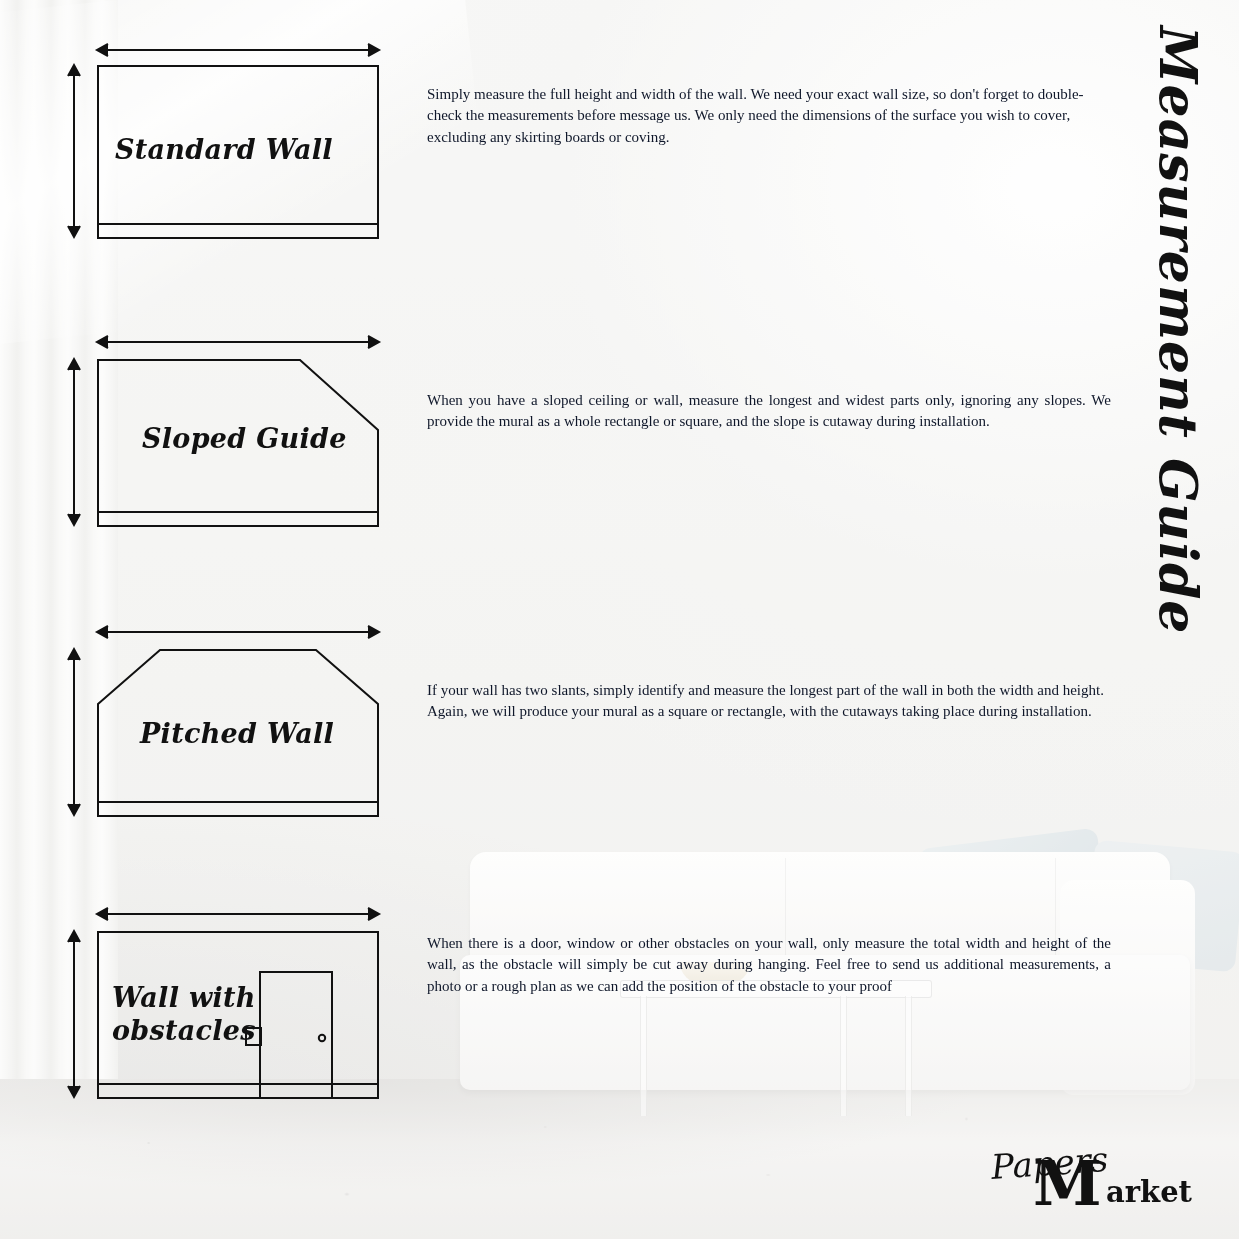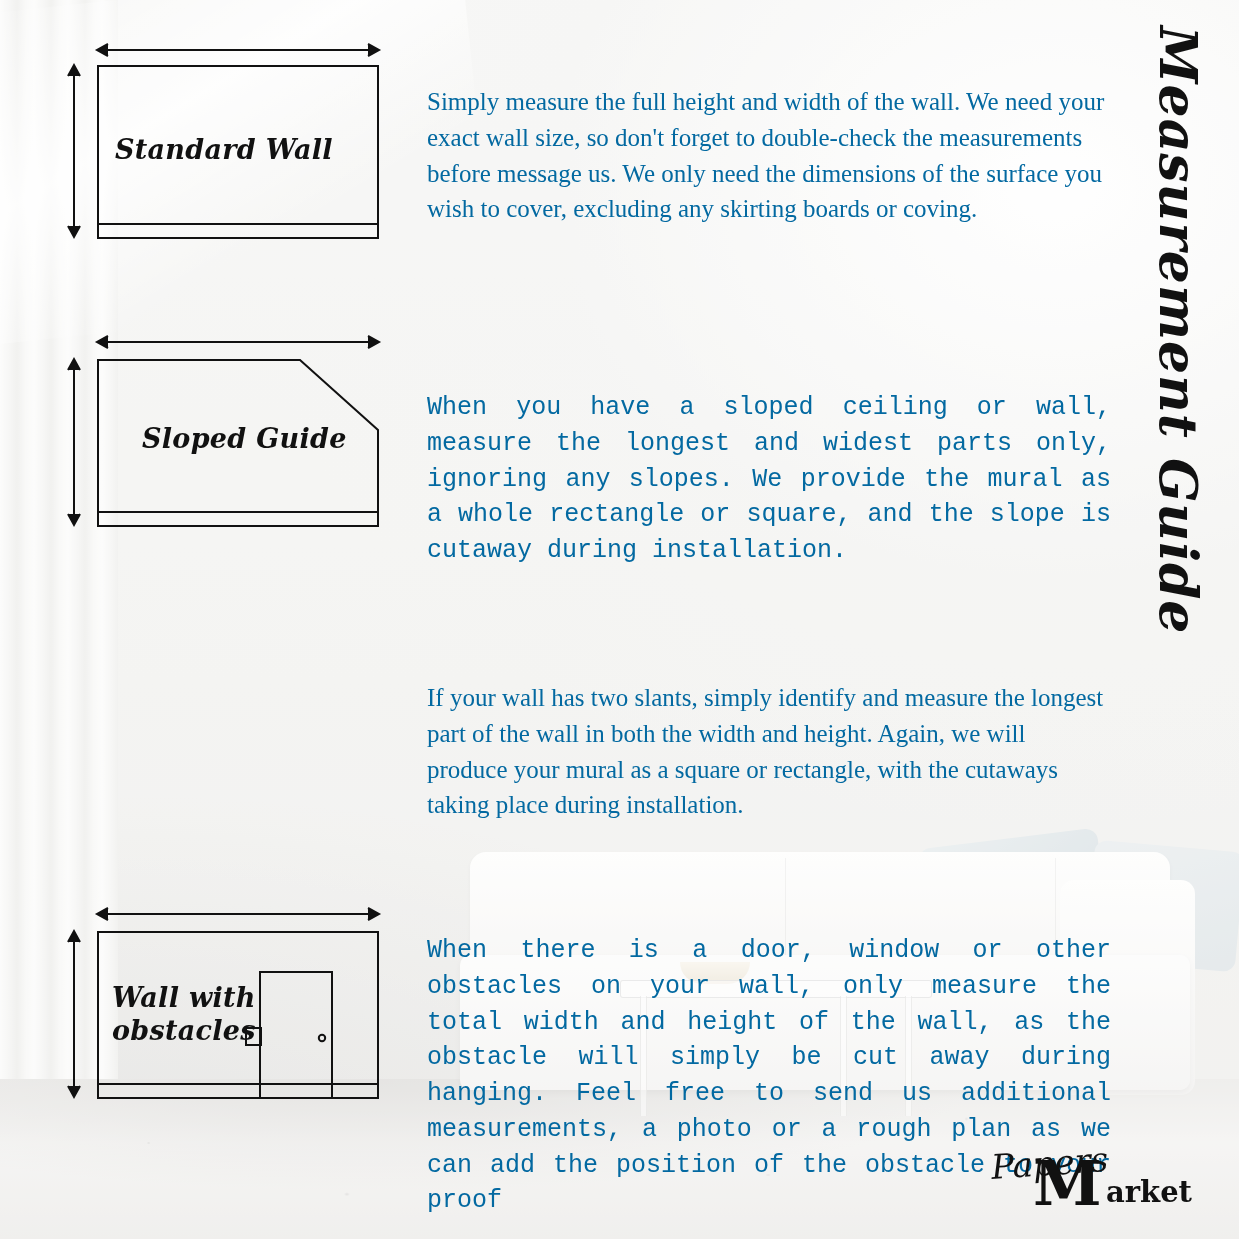--- a/index.html
+++ b/index.html
@@ -154,26 +154,26 @@
     color: #111;
     letter-spacing: 0.3px;
     line-height: 1.22;
     white-space: pre-line;
   }
 
   
   .para {
     position: absolute;
     font-family: "Liberation Serif", serif;
-    font-size: 25px;
+    font-size: 15px;
     line-height: 1.43;
-    color: #0369a1;
+    color: #0f172a;
     width: 690px;
   }
-  .para.justify { text-align: justify; font-family: Liberation Mono, monospace; }
+  .para.justify { text-align: justify; }
 
   
   .vtitle {
     position: absolute;
     right: 6px;
     top: 18px;
     width: 120px;
     height: 560px;
   }
   .vtitle span {
@@ -282,20 +282,36 @@
         <polyline points="8,42 14,31 20,42" fill="#111"></polyline>
         <polyline points="8,186 14,197 20,186" fill="#111"></polyline>
 
         <polygon points="38,32 240,32 318,102 318,198 38,198"></polygon>
         <line x1="38" y1="184" x2="318" y2="184"></line>
       </g>
     </svg>
     <div class="wall-label" style="left:82px; top:95px;">Sloped Guide</div>
   </div>
 
+  <div class="diagram" style="left:60px; top:618px;">
+    <svg width="340" height="230" viewBox="0 0 340 230">
+      <g stroke="#111" stroke-width="2" fill="none">
+        <line x1="38" y1="14" x2="318" y2="14"></line>
+        <polyline points="48,8 37,14 48,20" fill="#111"></polyline>
+        <polyline points="308,8 319,14 308,20" fill="#111"></polyline>
+        <line x1="14" y1="32" x2="14" y2="196"></line>
+        <polyline points="8,42 14,31 20,42" fill="#111"></polyline>
+        <polyline points="8,186 14,197 20,186" fill="#111"></polyline>
+
+        <polygon points="38,86 100,32 256,32 318,86 318,198 38,198"></polygon>
+        <line x1="38" y1="184" x2="318" y2="184"></line>
+      </g>
+    </svg>
+    <div class="wall-label" style="left:80px; top:100px;">Pitched Wall</div>
+  </div>
 
   <div class="diagram" style="left:60px; top:900px;">
     <svg width="340" height="230" viewBox="0 0 340 230">
       <g stroke="#111" stroke-width="2" fill="none">
         <line x1="38" y1="14" x2="318" y2="14"></line>
         <polyline points="48,8 37,14 48,20" fill="#111"></polyline>
         <polyline points="308,8 319,14 308,20" fill="#111"></polyline>
         <line x1="14" y1="32" x2="14" y2="196"></line>
         <polyline points="8,42 14,31 20,42" fill="#111"></polyline>
         <polyline points="8,186 14,197 20,186" fill="#111"></polyline>

